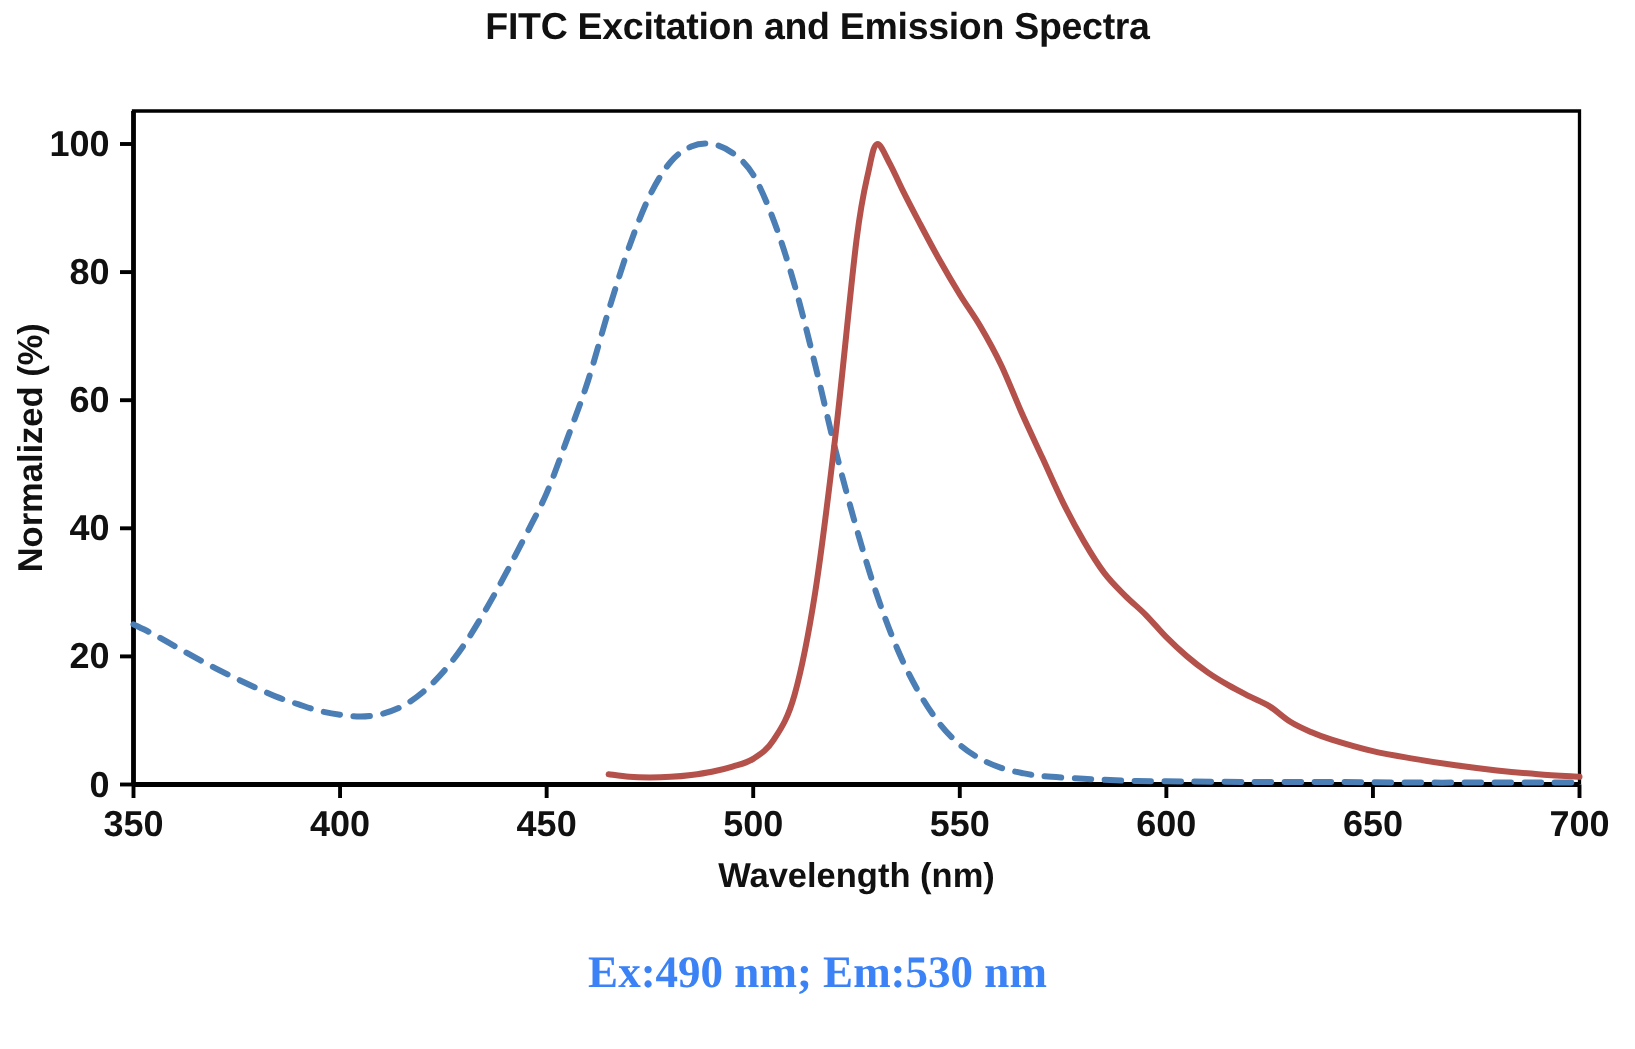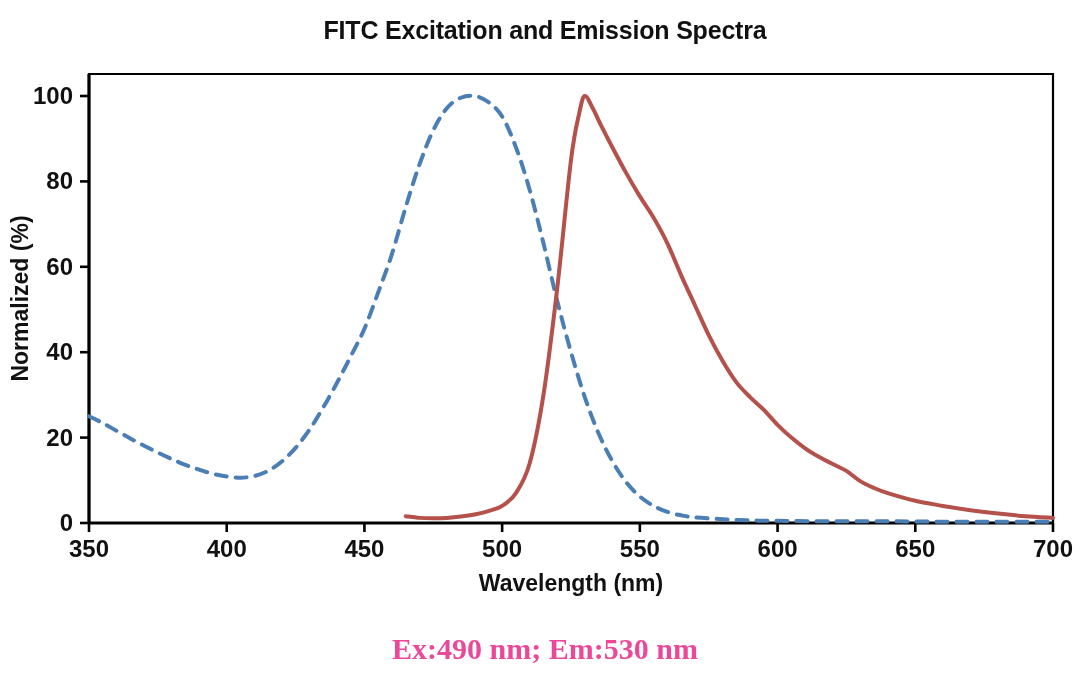--- a/index.html
+++ b/index.html
@@ -18,39 +18,39 @@
   #figure {
     position: absolute;
     left: 0;
     top: 0;
     width: 1090px;
     height: 699px;
   }
   .chart-title {
     position: absolute;
     left: 0;
-    top: 16px;
+    top: 4px;
     width: 1090px;
     text-align: center;
     font-size: 25px;
     font-weight: bold;
     font-family: "Liberation Sans", sans-serif;
     letter-spacing: -0.2px;
     color: #111111;
   }
   .chart-caption {
     position: absolute;
     left: 0;
     top: 632px;
     width: 1090px;
     text-align: center;
     font-size: 30px;
     font-weight: bold;
     font-family: "Liberation Serif", serif;
-    color: #ec4899;
+    color: #3b82f6;
   }
   .plot-svg {
     position: absolute;
     left: 0;
     top: 0;
   }
   .axis-line {
     stroke: #000000;
     stroke-width: 3.2;
     fill: none;

